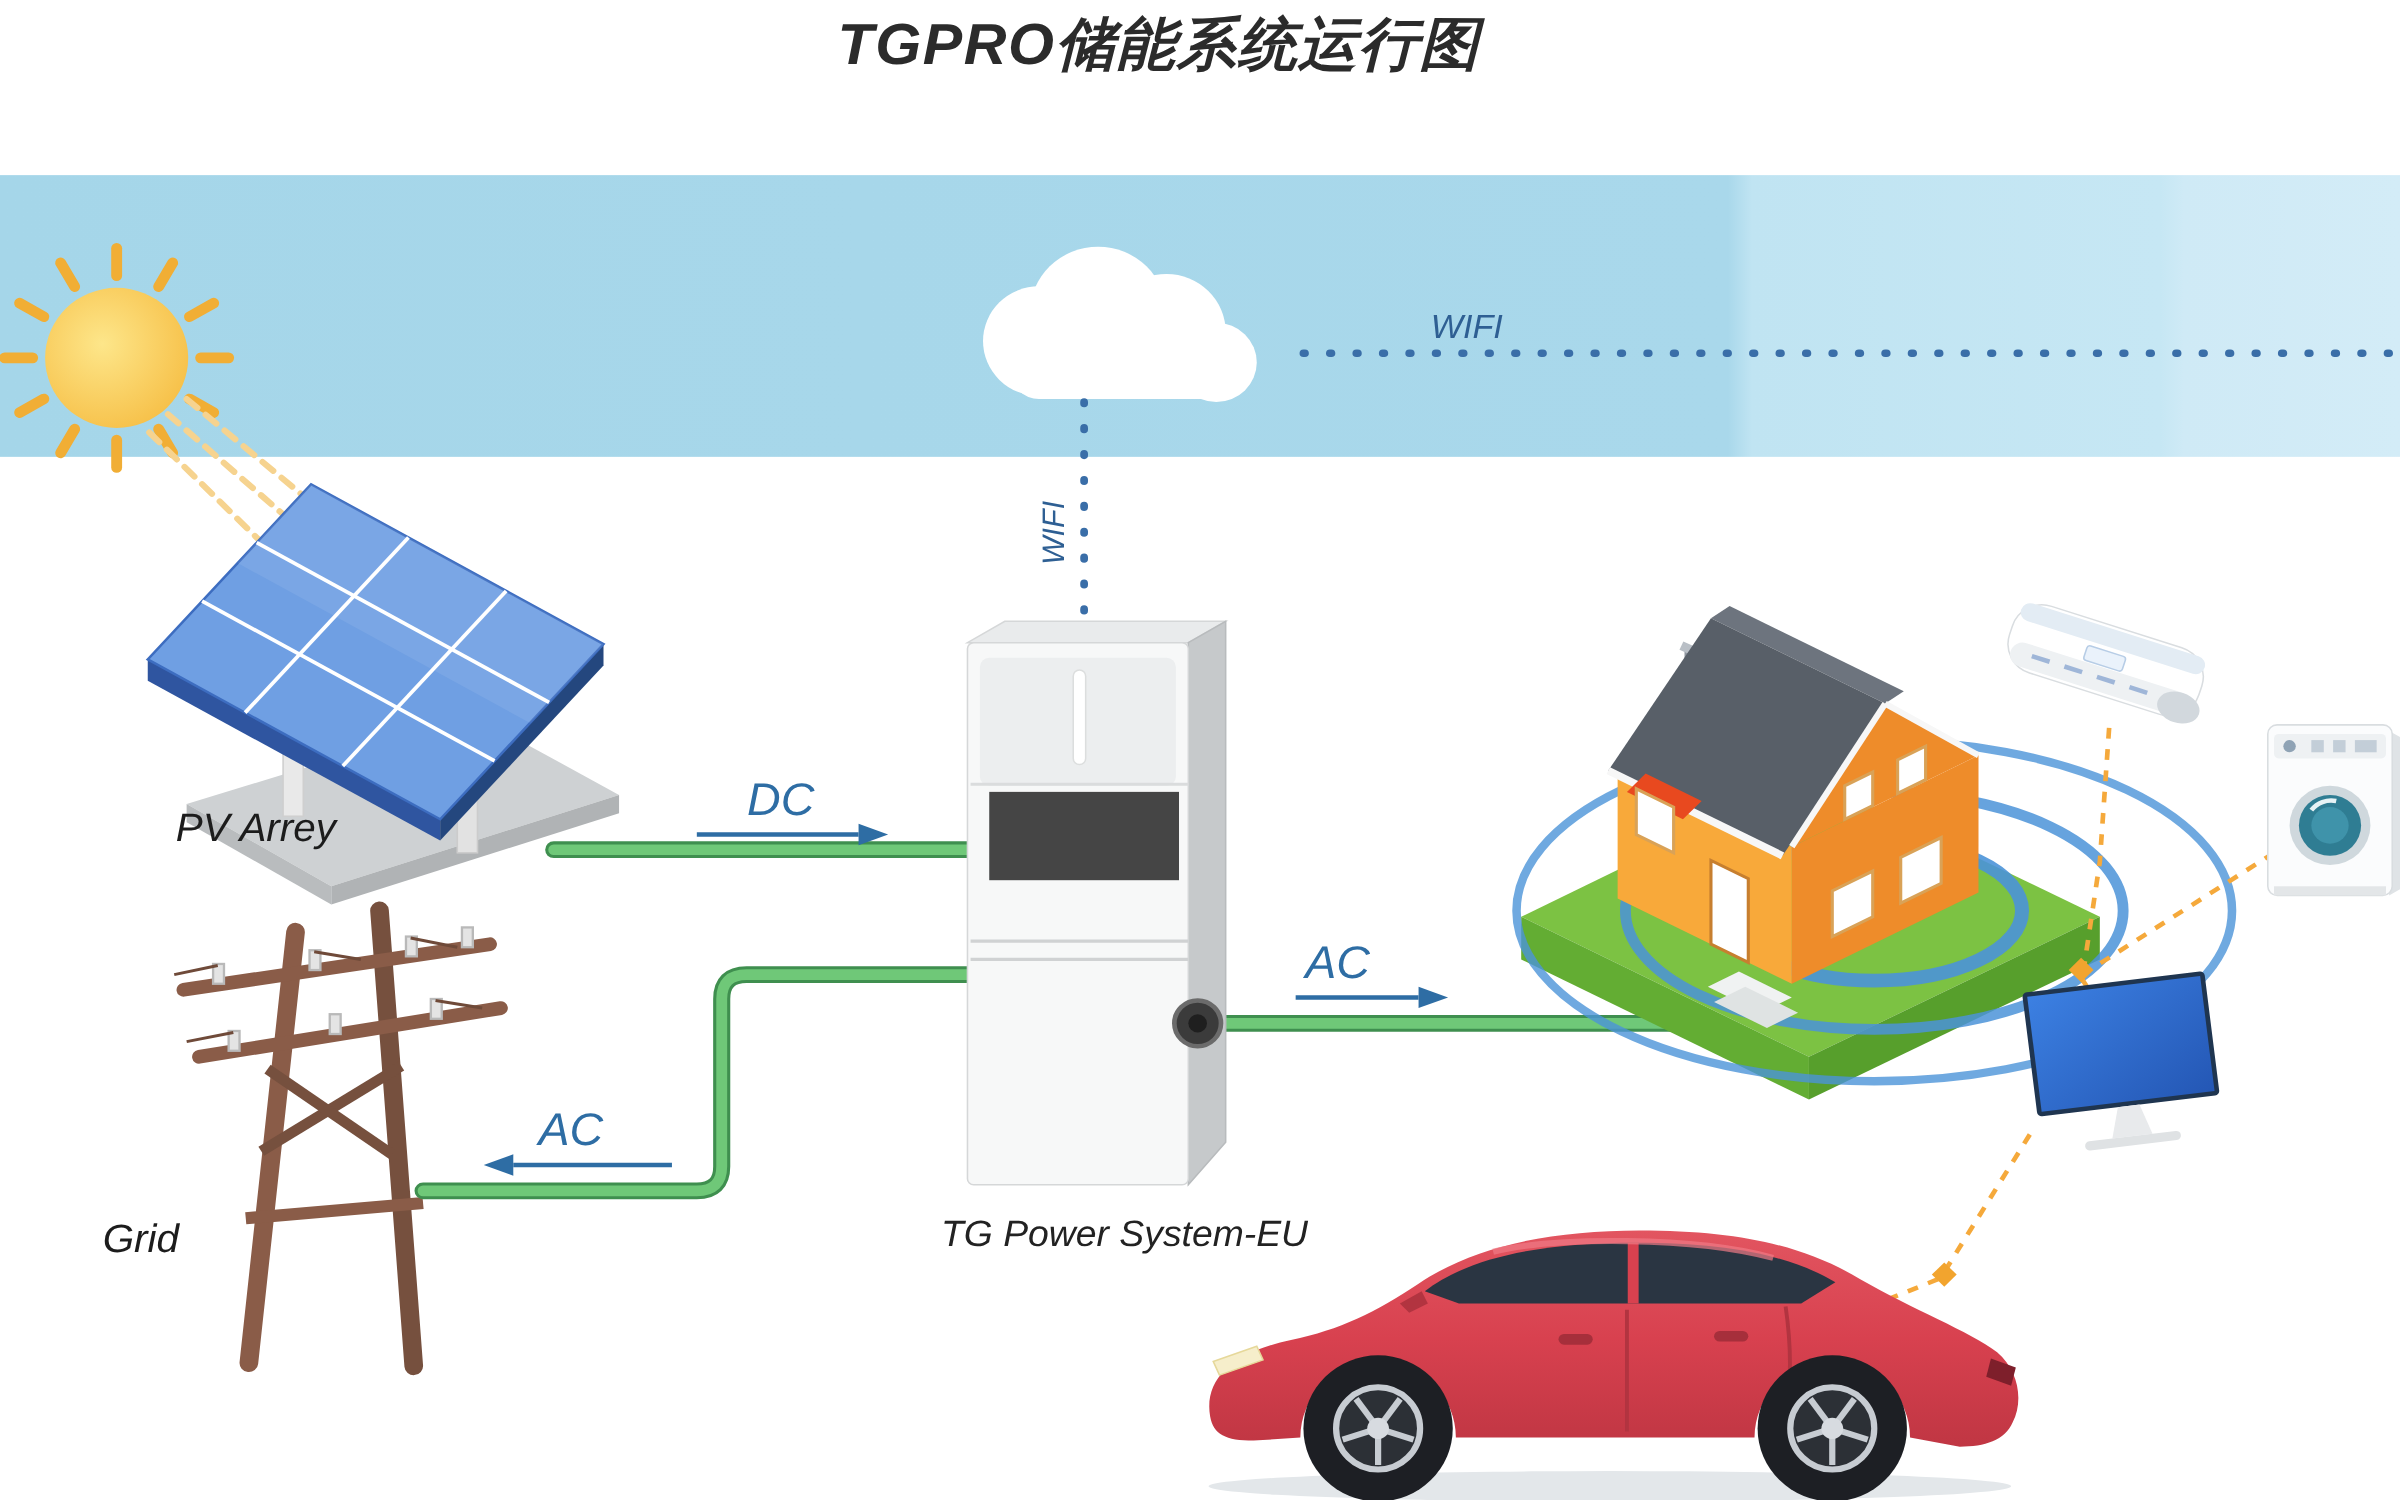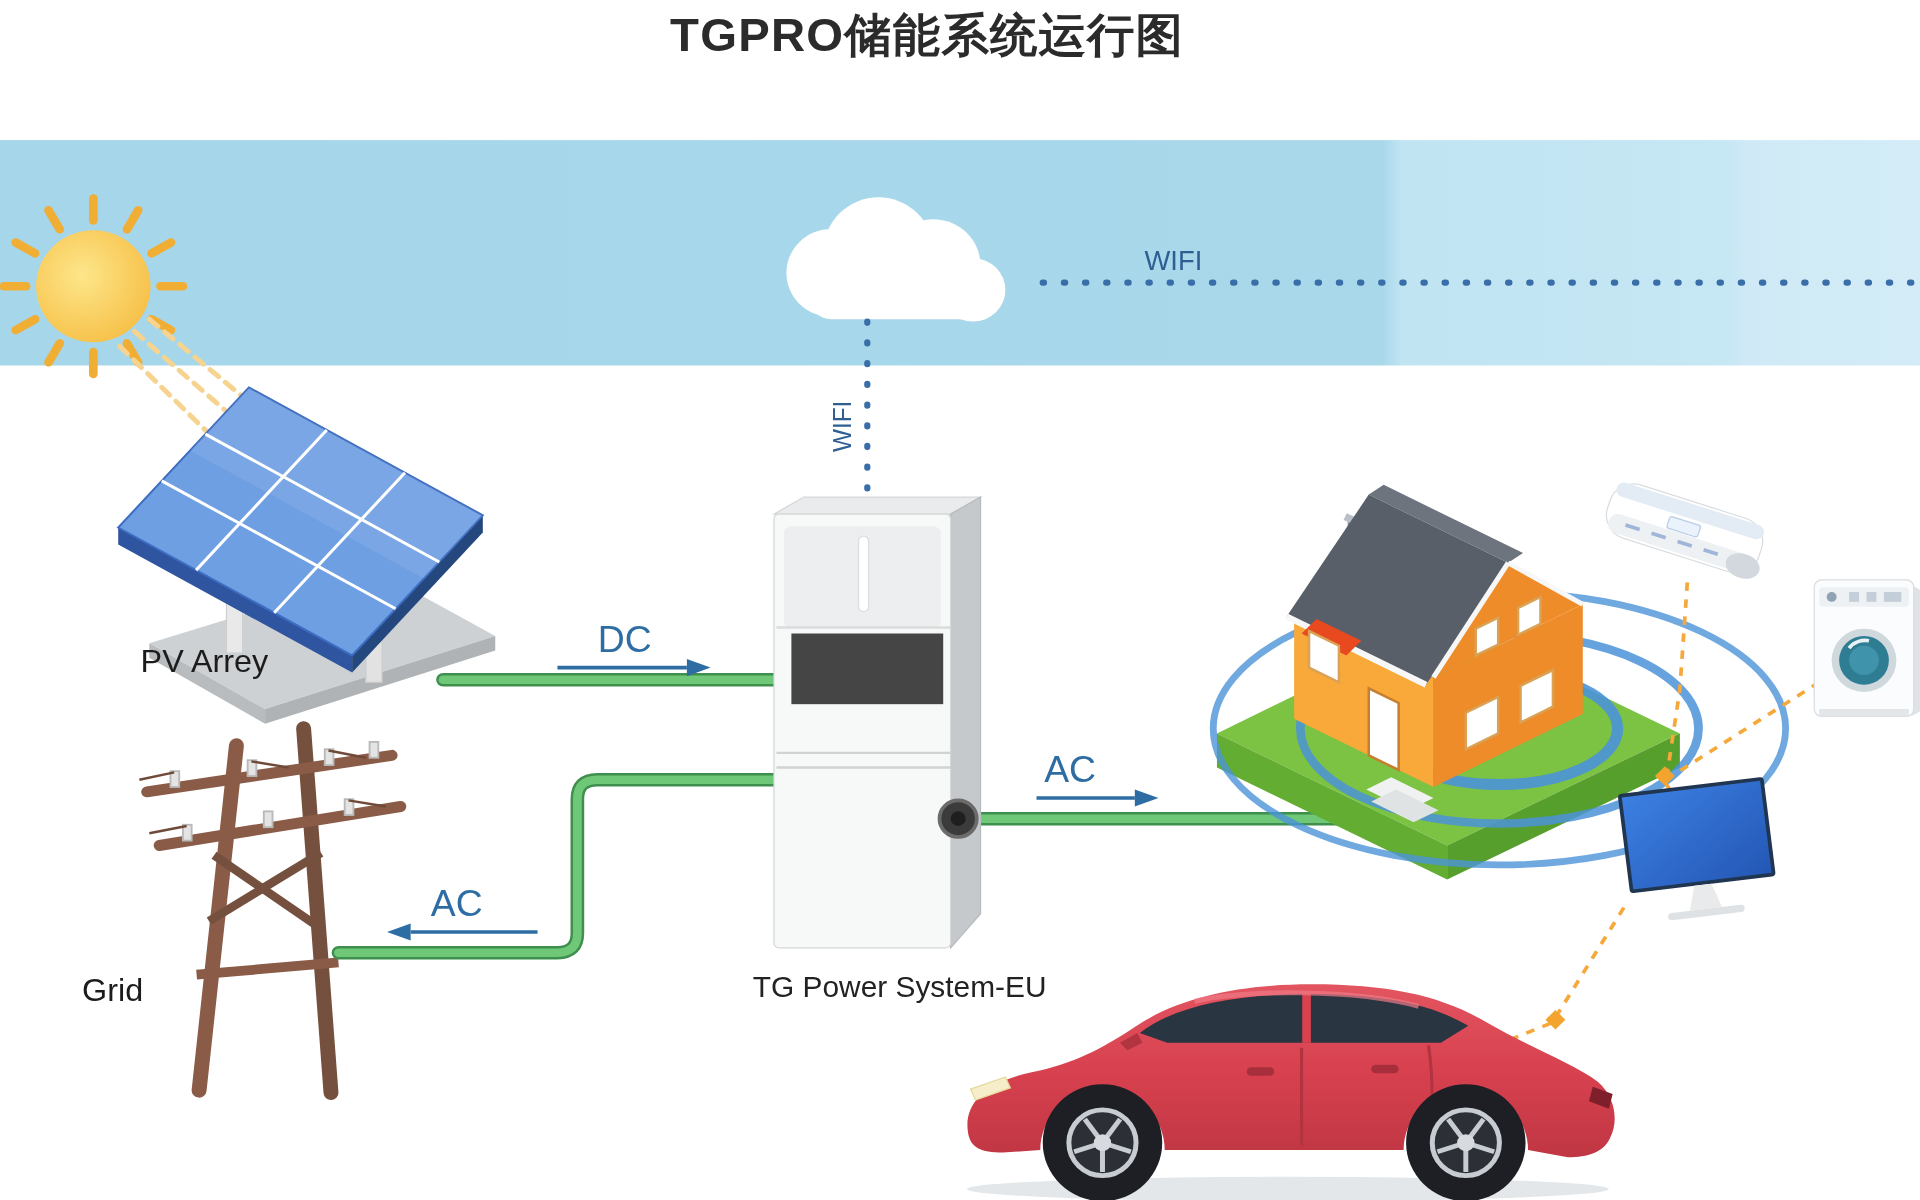--- a/index.html
+++ b/index.html
@@ -1,17 +1,17 @@
 <!DOCTYPE html>
 <html><head>
 <meta charset="utf-8">
 <style>
   html,body{margin:0;padding:0;background:#ffffff;}
   #stage{position:relative;width:1920px;height:1200px;overflow:hidden;background:#fff;
-         font-family:"Liberation Sans",sans-serif;}
+         font-family:"Liberation Sans",sans-serif;font-style:italic;}
   #stage svg{position:absolute;inset:0;width:1920px;height:1200px;display:block;}
   text{font-family:"Liberation Sans",sans-serif;}
 </style>
 </head>
 <body>
 
 <div id="stage">
 <svg viewBox="0 0 1543 985" preserveAspectRatio="none">
   <defs>
     <linearGradient id="skyGrad" x1="0" y1="0" x2="1" y2="0">

